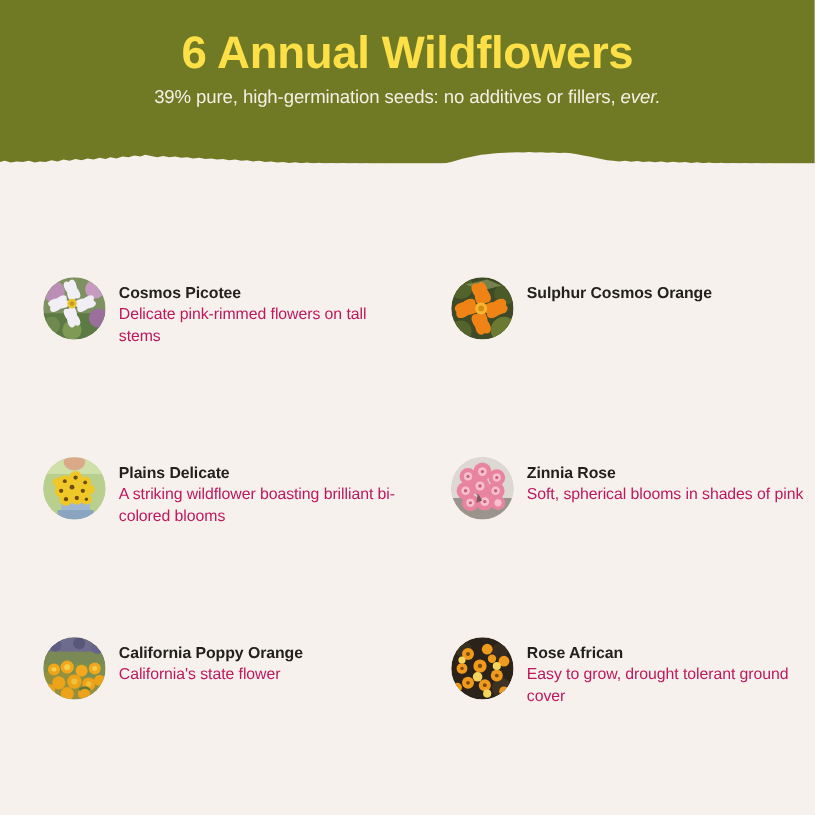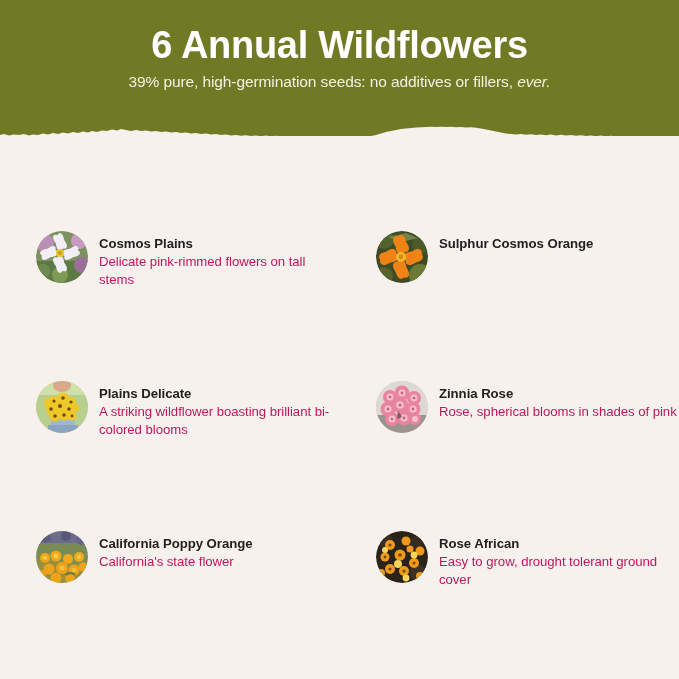--- a/index.html
+++ b/index.html
@@ -31,21 +31,21 @@
     left: 0;
     width: 679px;
     text-align: center;
   }
   .banner-title {
     margin: 0;
     padding-top: 23px;
     font-size: 38px;
     line-height: 44px;
     font-weight: bold;
-    color: #ffffff;
+    color: #fde047;
     letter-spacing: -0.3px;
     font-family: "Liberation Sans", sans-serif;
   }
   .banner-subtitle {
     margin: 0;
     padding-top: 5px;
     font-size: 15.5px;
     line-height: 20px;
     color: #F4F0E4;
     font-weight: normal;
@@ -175,21 +175,21 @@
               <ellipse cx="-11" cy="0" rx="9" ry="4.2"></ellipse>
               <ellipse cx="-8" cy="-8" rx="9" ry="4.2" transform="rotate(45)"></ellipse>
             </g>
             <circle cx="0" cy="0" r="4" fill="#e9c531"></circle>
             <circle cx="0" cy="0" r="2" fill="#c79a1f"></circle>
           </g>
         </g>
       </svg>
     </div>
     <div class="item-text">
-      <p class="item-title">Cosmos Plains</p>
+      <p class="item-title">Cosmos Picotee</p>
       <p class="item-desc">Delicate pink-rimmed flowers on tall stems</p>
     </div>
   </div>
 
   <div class="item row-1">
     <div class="item-thumb">
       <svg viewBox="0 0 52 52" xmlns="http://www.w3.org/2000/svg">
         <defs>
             <clipPath id="c2">
               <circle cx="26" cy="26" r="26"></circle>
@@ -313,21 +313,21 @@
               <circle cx="37" cy="28" r="1.4"></circle>
             <circle cx="16" cy="38" r="1.3"></circle>
               <circle cx="28" cy="37" r="1.4"></circle>
           </g>
           <path d="M22 30 L26 36 L21 38 Z" fill="#3b3b38" opacity="0.6"></path>
         </g>
       </svg>
     </div>
     <div class="item-text">
       <p class="item-title">Zinnia Rose</p>
-      <p class="item-desc">Rose, spherical blooms in shades of pink</p>
+      <p class="item-desc">Soft, spherical blooms in shades of pink</p>
     </div>
   </div>
 
   <div class="item row-3">
     <div class="item-thumb">
       <svg viewBox="0 0 52 52" xmlns="http://www.w3.org/2000/svg">
         <defs>
             <clipPath id="c5">
               <circle cx="26" cy="26" r="26"></circle>
             </clipPath>

